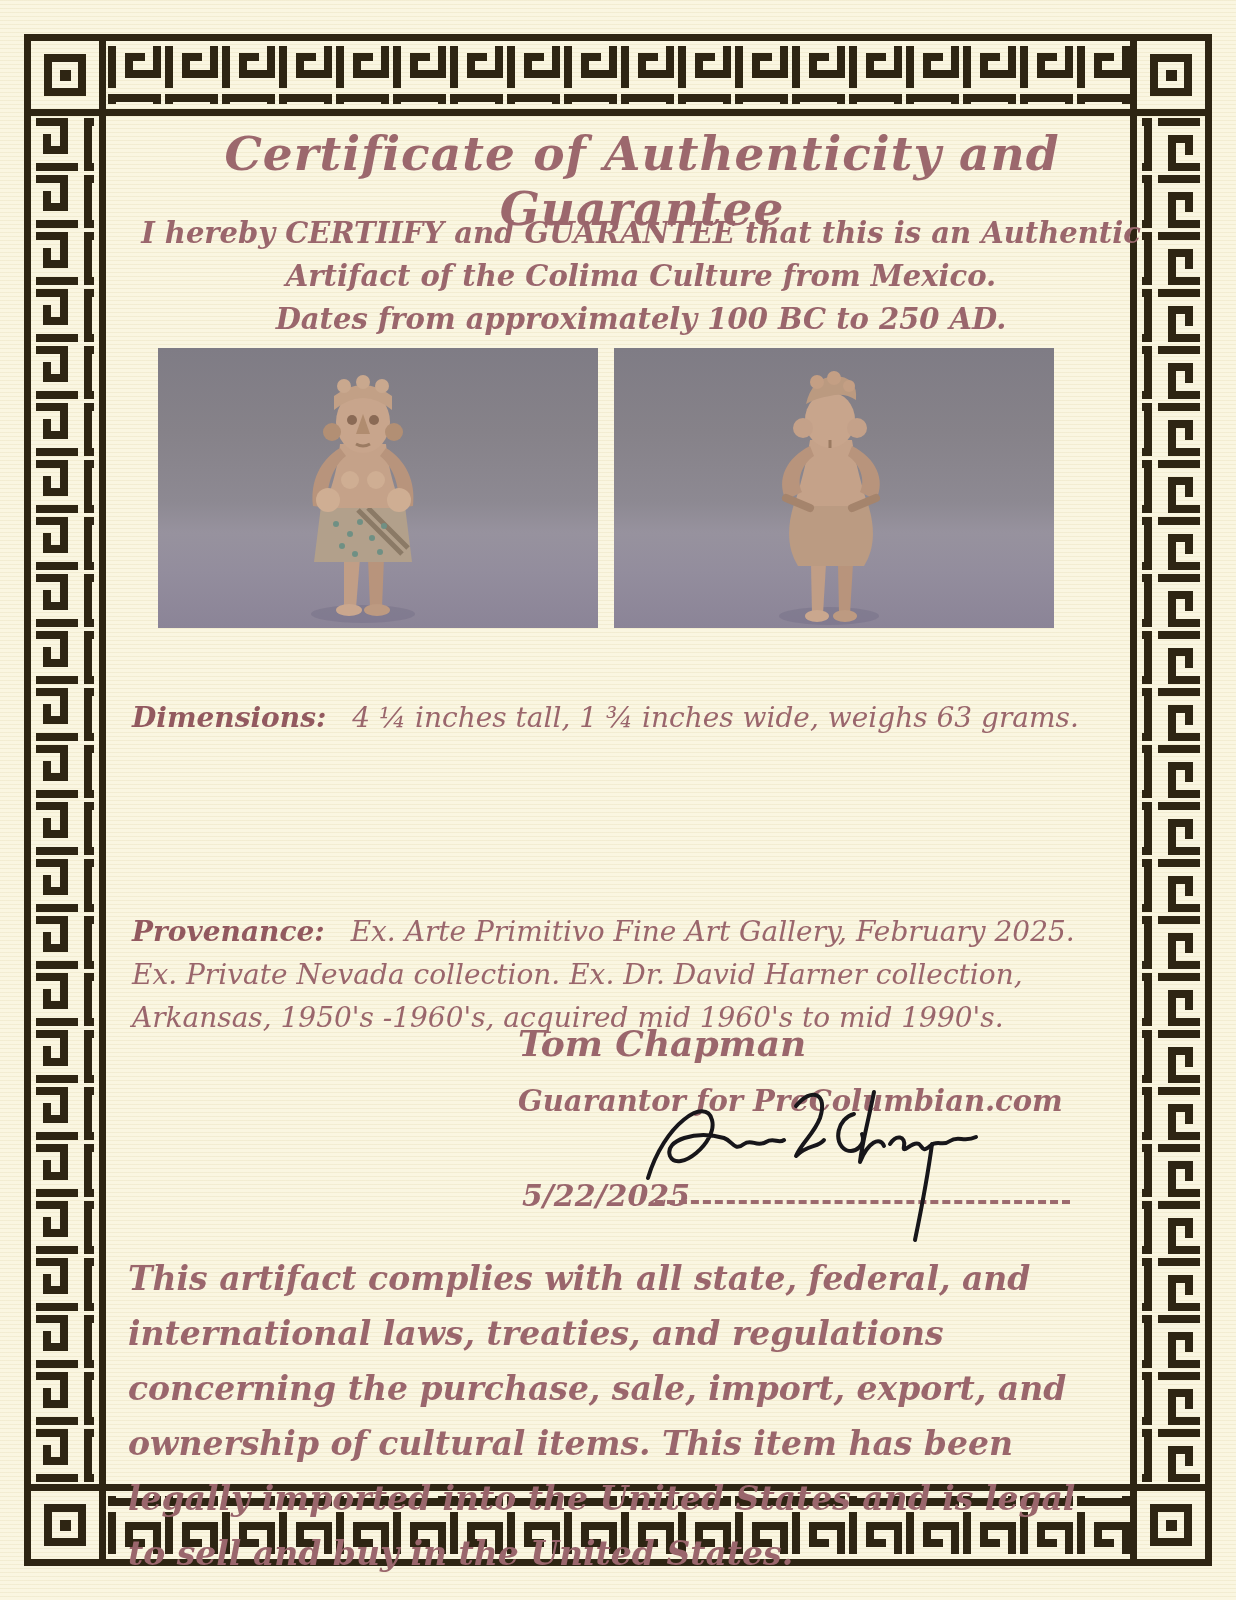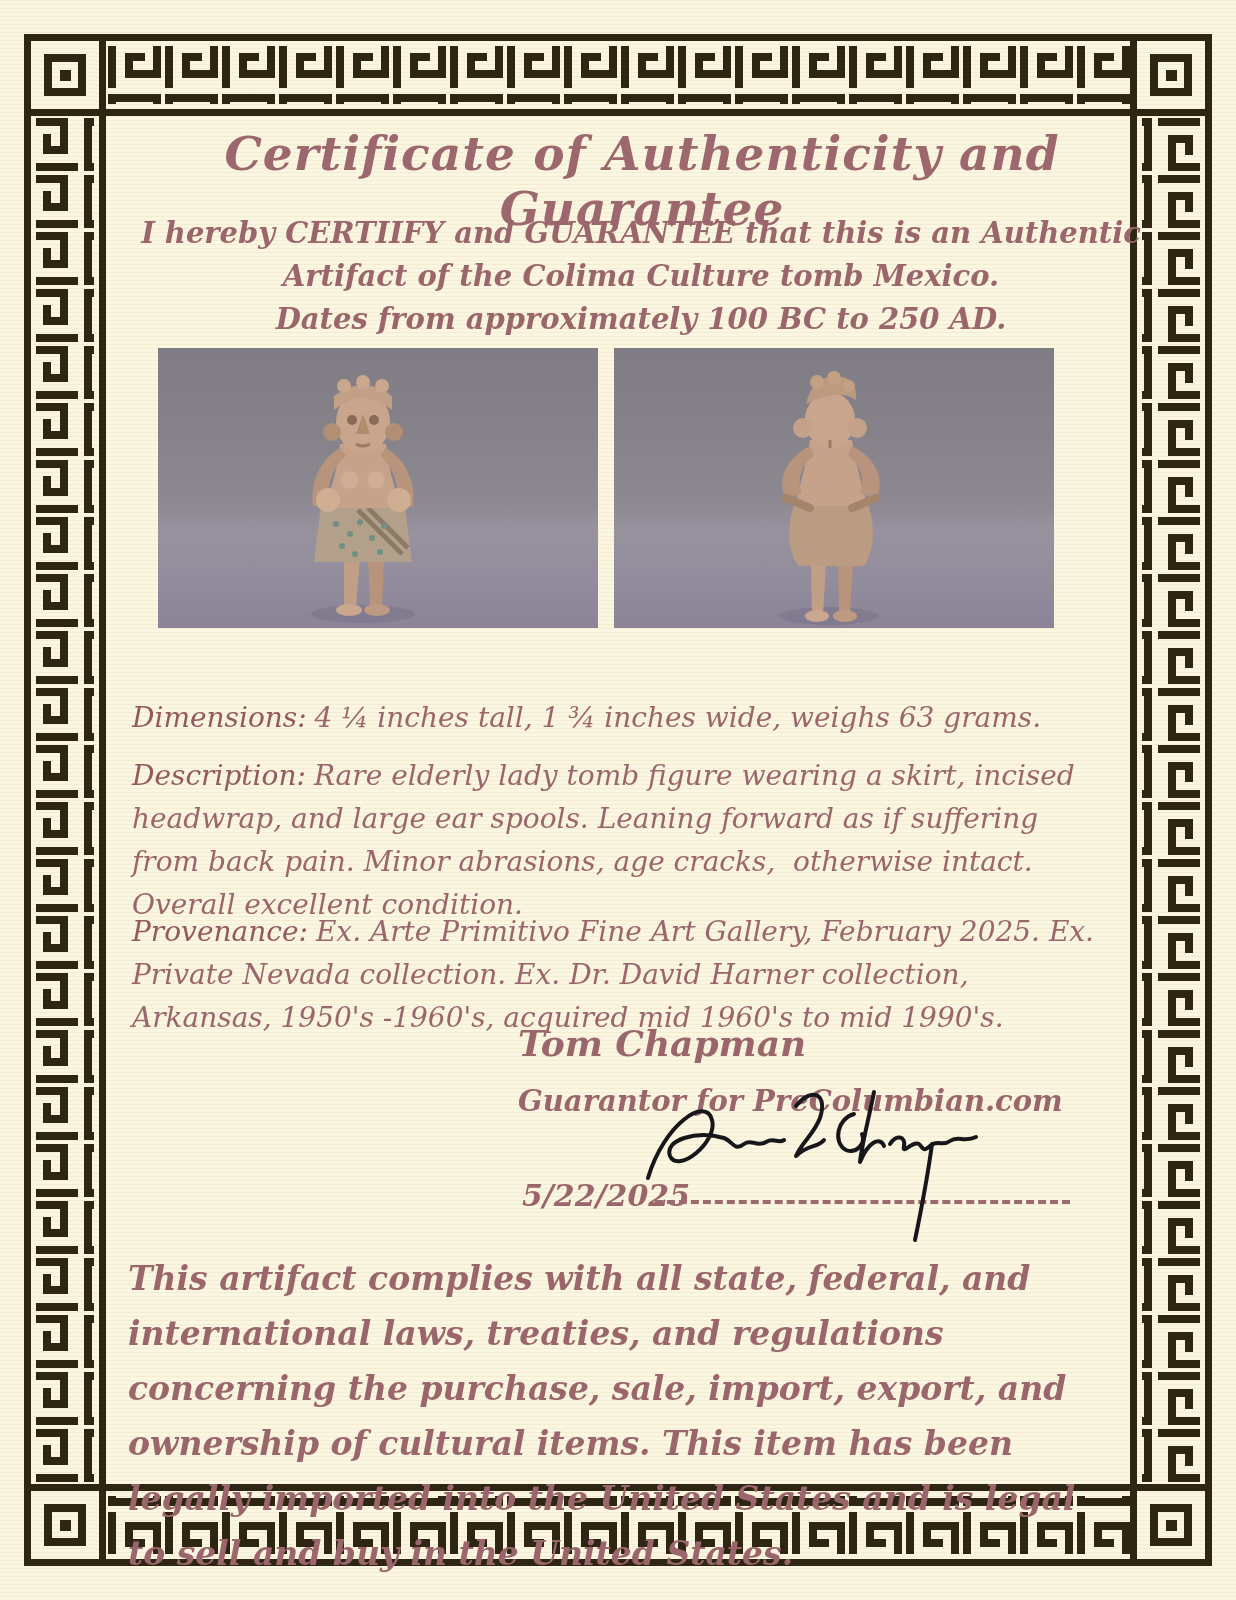--- a/index.html
+++ b/index.html
@@ -36,21 +36,21 @@
     background:linear-gradient(180deg,
       #7f7c85 0%, #868289 30%, #8d8992 55%, #97929e 66%,
       #938d9d 80%, #8b8497 100%);
   }
   .photo svg{position:absolute;left:0;top:0;}
   .para{
     position:absolute;left:132px;width:968px;
     font-style:italic;font-size:28px;line-height:43px;color:#9a666c;
     white-space:pre-wrap;
   }
-  .lbl{font-weight:400;margin-right:8px;color:#92595f;}
+  .lbl{font-weight:700;margin-right:26px;color:#92595f;}
   .dimensions{top:668px;}
   .description{top:726px;}
   .provenance{top:882px;}
   .sig-name{position:absolute;left:518px;top:1022px;font-style:italic;font-weight:700;font-size:36px;color:#9a666c;}
   .sig-role{position:absolute;left:518px;top:1084px;font-style:italic;font-weight:700;font-size:29px;color:#9a666c;}
   .sig-date{position:absolute;left:522px;top:1178px;font-style:italic;font-weight:700;font-size:30px;color:#9a666c;text-align:right;}
   .sig-line{position:absolute;left:655px;top:1162px;width:415px;height:38px;border-bottom:4px dashed #9c6a6e;}
   .signature-svg{position:absolute;left:630px;top:1078px;width:400px;height:140px;overflow:visible;}
   .legal{
     position:absolute;left:128px;width:982px;top:1218px;
@@ -98,21 +98,21 @@
     <use href="#corner" x="24" y="34"></use>
     <use href="#corner" x="1130" y="34"></use>
     <use href="#corner" x="24" y="1484"></use>
     <use href="#corner" x="1130" y="1484"></use>
   </svg>
 
   <div class="title">Certificate of Authenticity and Guarantee</div>
 
   <div class="statement">
     <div>I hereby CERTIIFY and GUARANTEE that this is an Authentic</div>
-    <div>Artifact of the Colima Culture tomb Mexico.</div>
+    <div>Artifact of the Colima Culture from Mexico.</div>
     <div>Dates from approximately 100 BC to 250 AD.</div>
   </div>
 
   <div class="photos">
     <div class="photo" role="img" aria-label="Photograph of Colima figurine, front view, gray studio background">
       <svg width="440" height="280" viewBox="0 0 440 280" xmlns="http://www.w3.org/2000/svg">
         <ellipse cx="205" cy="266" rx="52" ry="9" fill="#6e6880" opacity="0.35"></ellipse>
 
         <path d="M186,210 L202,210 L198,260 L186,260 Z" fill="#c19e86"></path>
         <path d="M210,210 L226,210 L224,260 L212,260 Z" fill="#b8947c"></path>
@@ -178,21 +178,20 @@
         <circle cx="235" cy="38" r="6" fill="#c49f84"></circle>
         <circle cx="189" cy="80" r="10" fill="#c4a189"></circle>
         <circle cx="243" cy="80" r="10" fill="#c4a189"></circle>
         <path d="M216,100 L216,92" stroke="#9b7b62" stroke-width="3"></path>
       </svg>
     </div>
   </div>
 
   <p class="para dimensions"><span class="lbl">Dimensions:</span><span>4 ¼ inches tall, 1 ¾ inches wide, weighs 63 grams.</span></p>
 
-  <p class="para description"><span class="lbl">Description:</span><span>Rare elderly lady tomb figure wearing a skirt, incised headwrap, and large ear spools. Leaning forward as if suffering from back pain. Minor abrasions, age cracks,  otherwise intact. Overall excellent condition.</span></p>
 
   <p class="para provenance"><span class="lbl">Provenance:</span><span>Ex. Arte Primitivo Fine Art Gallery, February 2025. Ex. Private Nevada collection. Ex. Dr. David Harner collection, Arkansas, 1950's -1960's, acquired mid 1960's to mid 1990's.</span></p>
 
   <div class="sig-name">Tom Chapman</div>
   <div class="sig-role">Guarantor for PreColumbian.com</div>
   <div class="sig-date">5/22/2025</div>
   <div class="sig-line"></div>
 
   <svg class="signature-svg" viewBox="0 0 400 140" xmlns="http://www.w3.org/2000/svg">
     <g fill="none" stroke="#17161a" stroke-width="4" stroke-linecap="round" stroke-linejoin="round">

